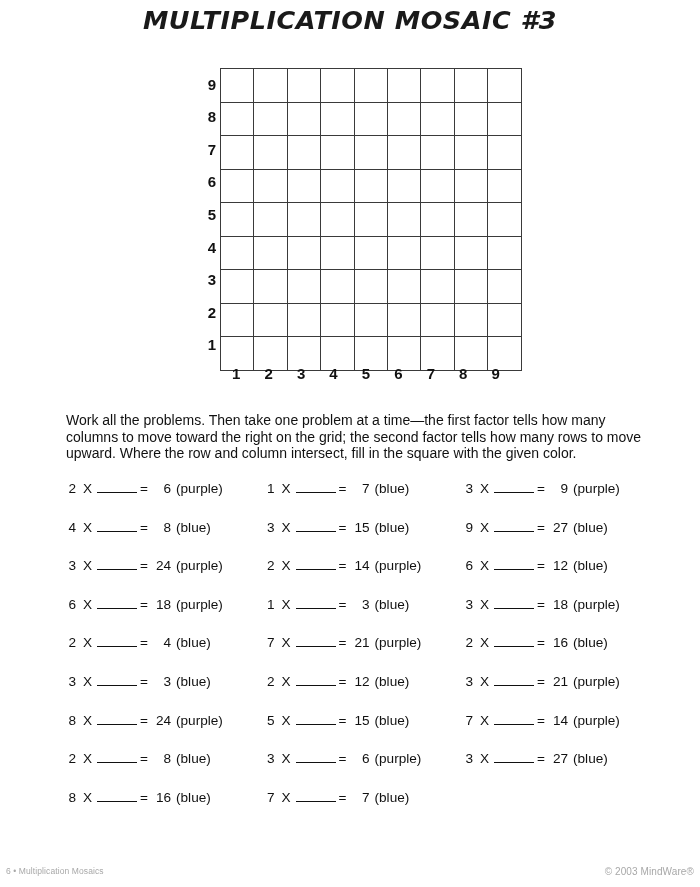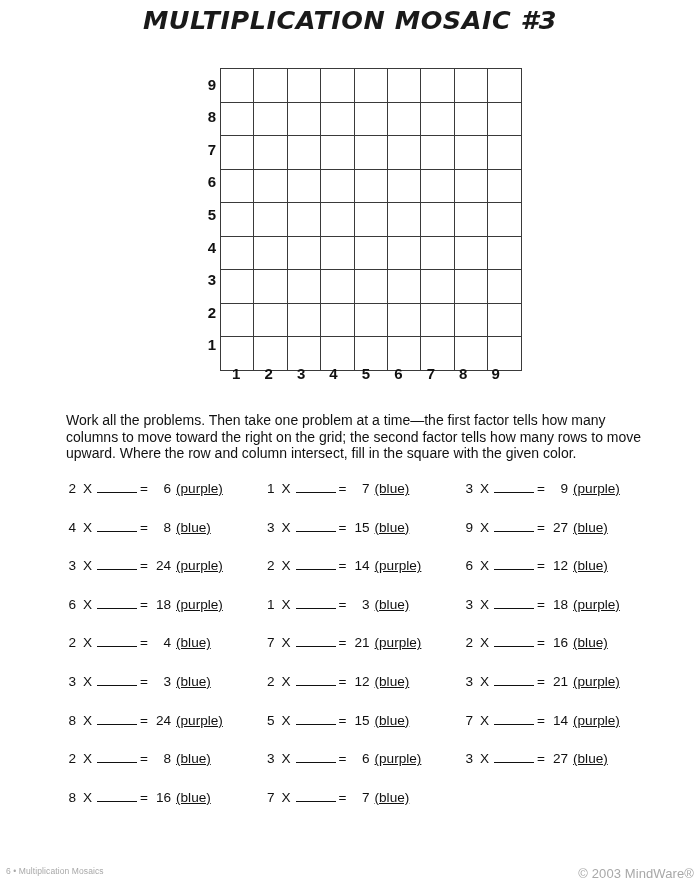--- a/index.html
+++ b/index.html
@@ -136,36 +136,36 @@
     border-bottom: 1.6px solid #111;
     height: 11px;
   }
   .p-equals { display: inline-block; margin-right: 4px; }
   .p-product {
     display: inline-block;
     width: 19px;
     text-align: right;
     margin-right: 5px;
   }
-  .p-color { display: inline-block; text-decoration: underline; }
+  .p-color { display: inline-block; }
 
   
   #footer-left {
     position: absolute;
     left: 6px;
     top: 866px;
     font-size: 8.5px;
     color: #a8a8a8;
     letter-spacing: 0.1px;
   }
   #footer-right {
     position: absolute;
     right: 6px;
     top: 866px;
-    font-size: 13px;
+    font-size: 10px;
     color: #a8a8a8;
     letter-spacing: 0.1px;
     text-align: right;
   }
 </style>
 </head>
 <body>
 
 <div id="title">MULTIPLICATION MOSAIC #3</div>
 

